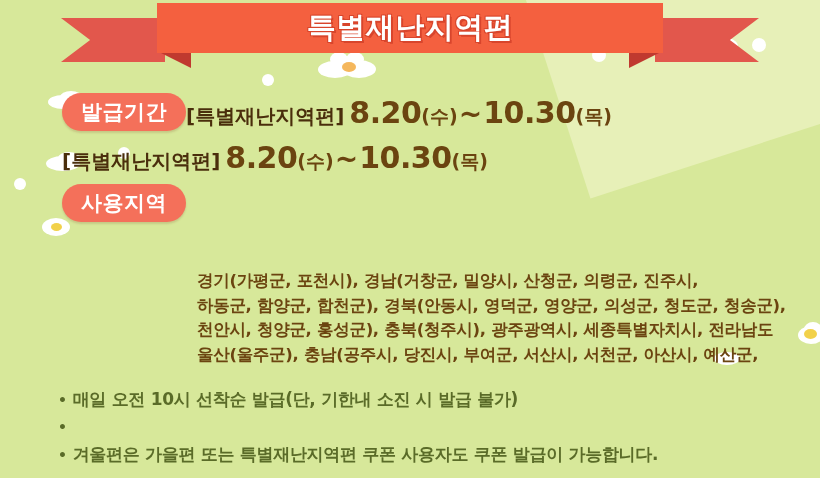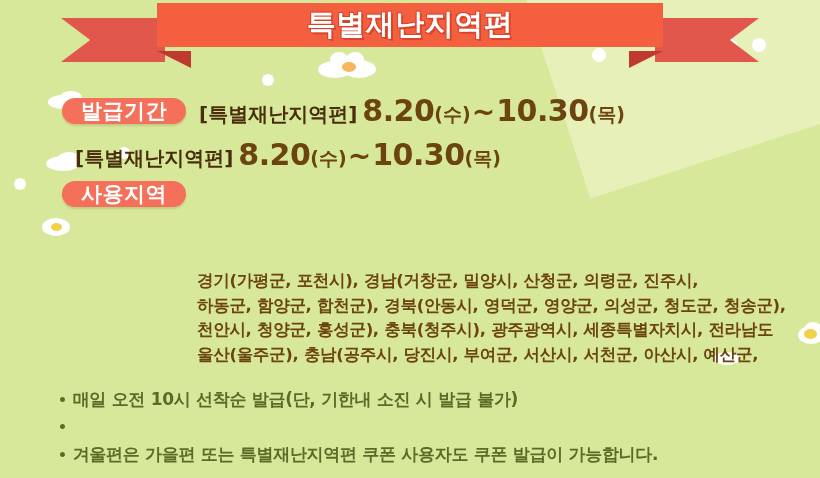--- a/index.html
+++ b/index.html
@@ -100,21 +100,21 @@
     background: #c0392f;
   }
   .ribbon-fold.left  { left: 0;  clip-path: polygon(0 0, 100% 0, 100% 100%); }
   .ribbon-fold.right { right: 0; clip-path: polygon(0 0, 100% 0, 0 100%); }
 
   .ribbon-main {
     position: absolute;
     top: 0;
     left: 0;
     width: 506px;
-    height: 44px;
+    height: 50px;
     background: #f4603f;
     display: flex;
     align-items: center;
     justify-content: center;
   }
 
   .ribbon-title {
     font-size: 29px;
     font-weight: bold;
     color: #ffffff;
@@ -137,37 +137,36 @@
 
   .info-row {
     display: flex;
     align-items: center;
     margin-bottom: 9px;
   }
 
   .pill {
     flex: 0 0 auto;
     min-width: 124px;
-    height: 26px;
+    height: 38px;
     border-radius: 19px;
     background: #f4705a;
     color: #ffffff;
     font-size: 21px;
     font-weight: bold;
     display: flex;
     align-items: center;
     justify-content: center;
     padding: 0 14px;
     box-shadow: 0 2px 2px rgba(120, 60, 40, 0.18);
     letter-spacing: 0.5px;
     white-space: nowrap;
   }
 
   .row-value {
-    margin-left: 13px;
     color: #5e3a10;
     white-space: nowrap;
     display: flex;
     align-items: baseline;
   }
 
   .tag {
     font-size: 20px;
     font-weight: bold;
     color: #4a2e0c;

